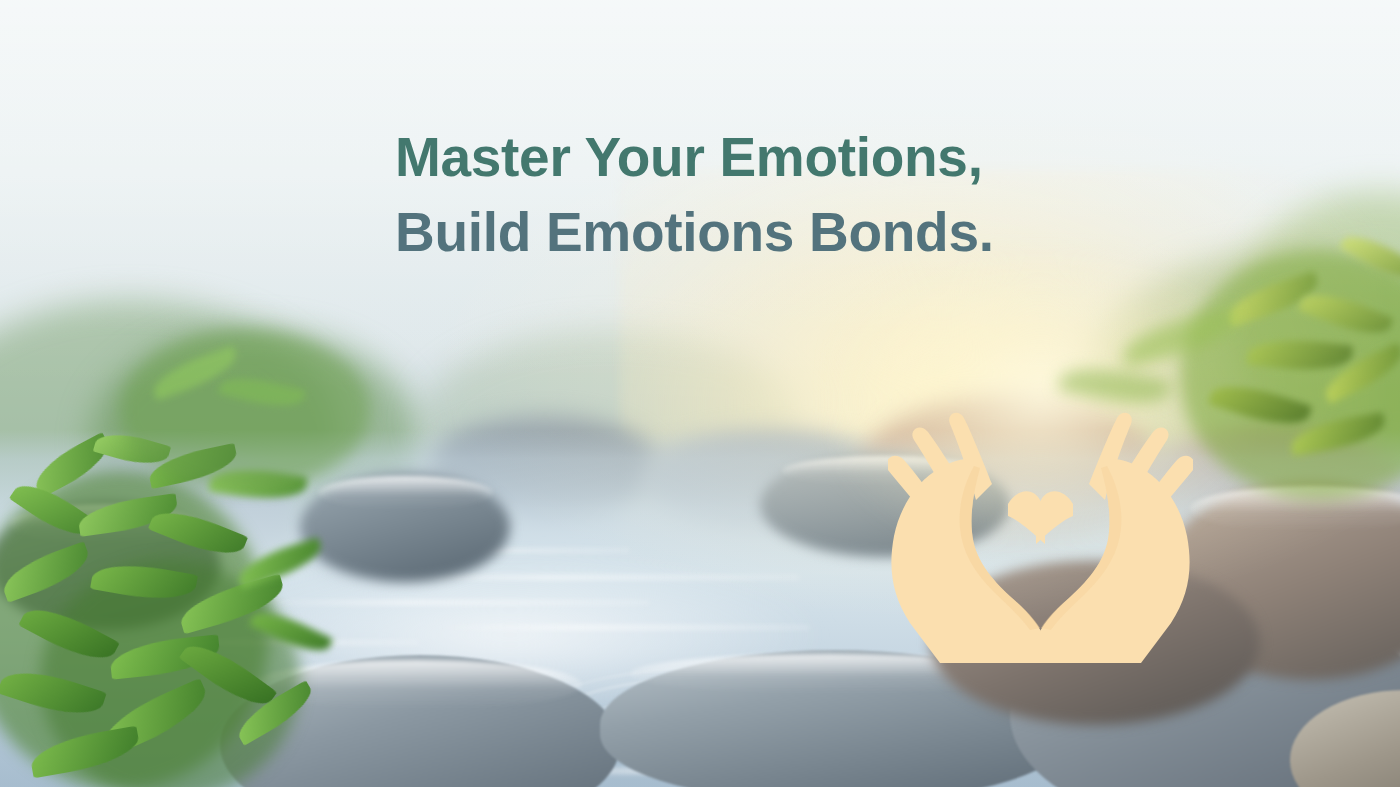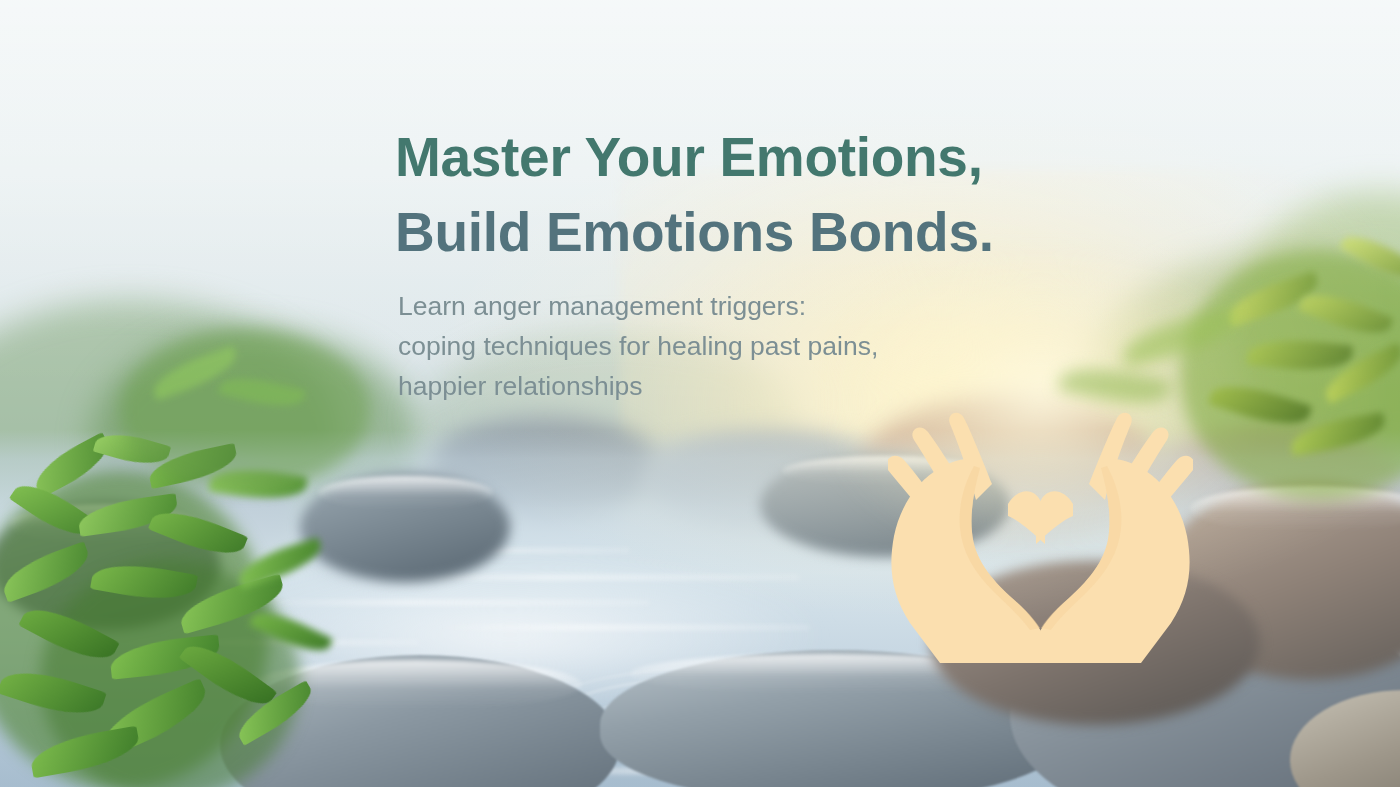--- a/index.html
+++ b/index.html
@@ -374,20 +374,15 @@
         <path d="M213 60 C219 82 223 104 221 124 C219 150 203 170 181 190 C169 200 159 210 153 220 L163 222 C173 208 187 196 199 184 C219 164 231 144 233 120 C235 98 229 76 219 58 Z" fill="#f6d29b" opacity="0.45"></path>
       </g>
     </svg>
   </div>
 
   <div class="text-block">
     <h1 class="headline">
       <span class="l1">Master Your Emotions,</span>
       <span class="l2">Build Emotions Bonds.</span>
     </h1>
-    <p class="subtitle">
-      <span>Learn anger management triggers:</span>
-      <span>coping techniques for healing past pains,</span>
-      <span>happier relationships</span>
-    </p>
   </div>
 
 </div>
 
 </body></html>

